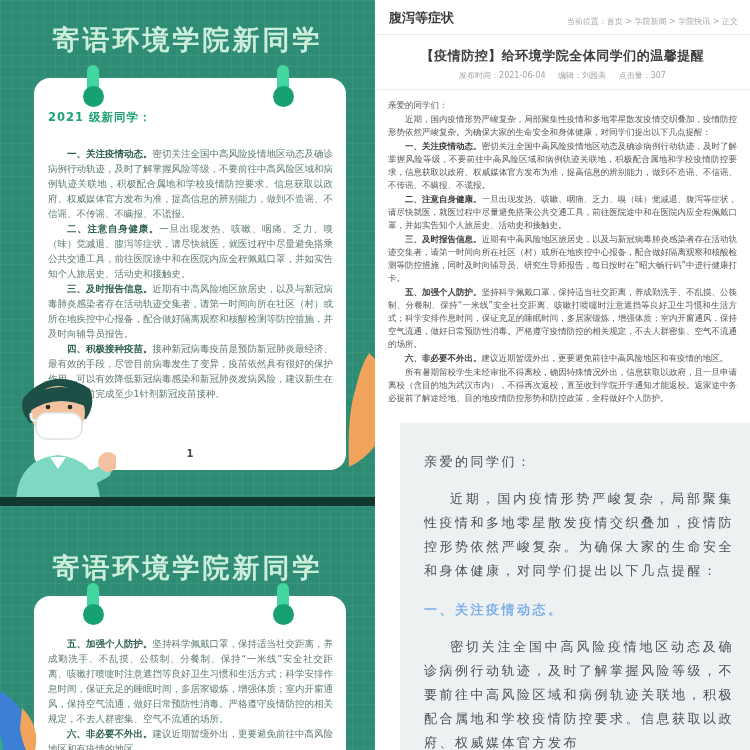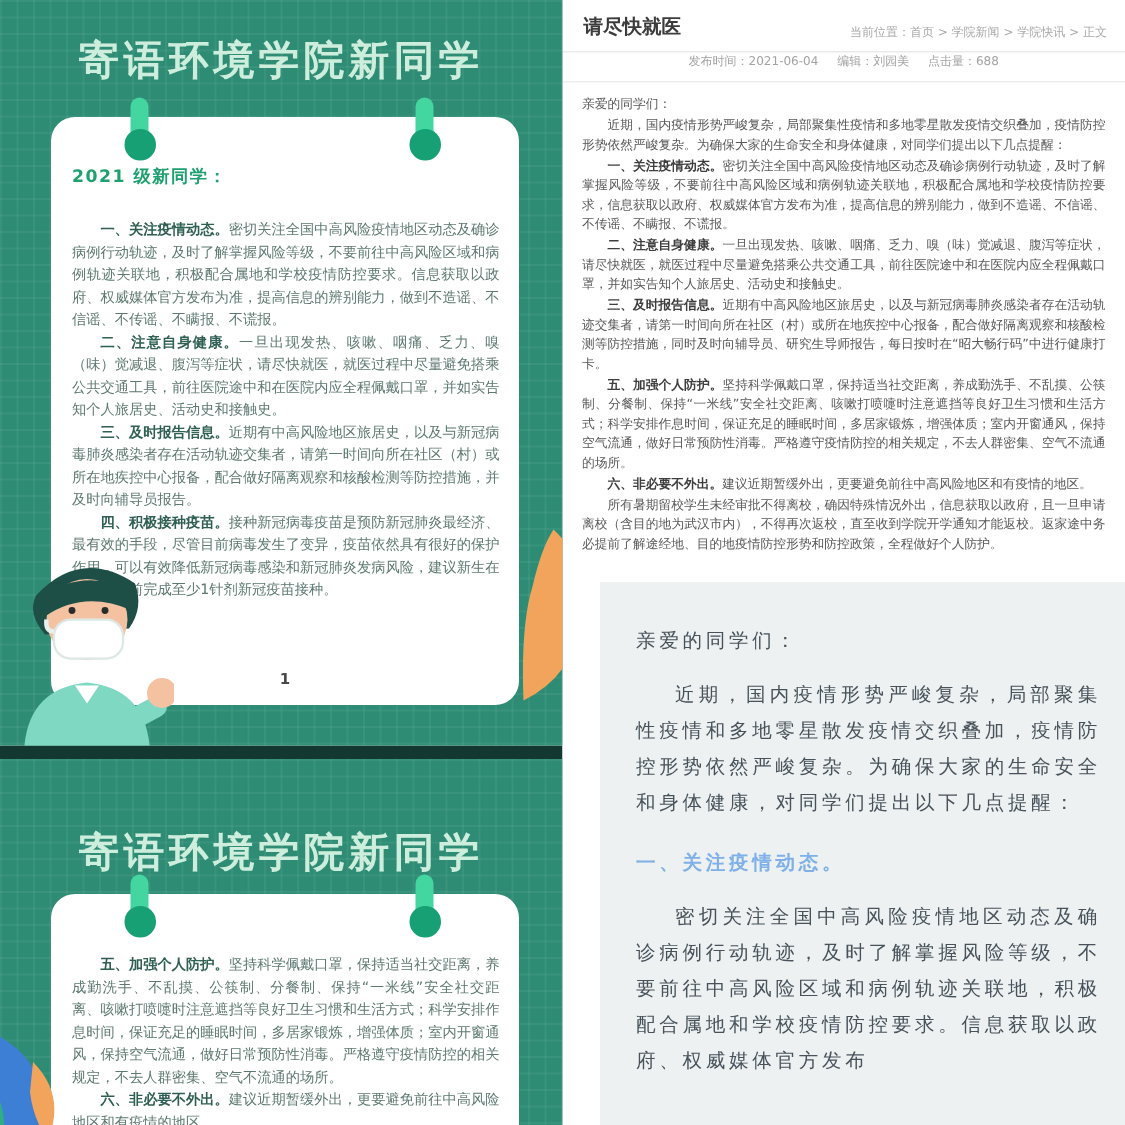--- a/index.html
+++ b/index.html
@@ -148,29 +148,30 @@
       <path d="M10,0 Q44,18 40,56 Q36,74 18,78 Q2,50 4,26 Q6,8 10,0 Z" fill="#3d7fd4"></path>
       <path d="M34,18 Q56,40 44,70 Q34,56 32,38 Z" fill="#f2a35c"></path>
       <path d="M2,30 Q18,44 14,72 Q2,58 0,44 Z" fill="#2fae85"></path>
     </svg>
   </div>
 </div>
 
 <div class="right-col">
 
   <div class="page-header">
-    <div class="section-title">请尽快就医</div>
+    <div class="section-title">腹泻等症状</div>
     <div class="breadcrumb">当前位置：首页 &gt; 学院新闻 &gt; 学院快讯 &gt; 正文</div>
   </div>
 
+  <div class="article-title">【疫情防控】给环境学院全体同学们的温馨提醒</div>
 
   <div class="article-meta">
     <span>发布时间：2021-06-04</span>
     <span>编辑：刘园美</span>
-    <span>点击量：688</span>
+    <span>点击量：307</span>
   </div>
   <div class="meta-divider"></div>
 
   <div class="article-body">
     <p class="no-indent"><span class="lead"></span><span>亲爱的同学们：</span></p>
     <p><span class="lead"></span><span>近期，国内疫情形势严峻复杂，局部聚集性疫情和多地零星散发疫情交织叠加，疫情防控形势依然严峻复杂。为确保大家的生命安全和身体健康，对同学们提出以下几点提醒：</span></p>
     <p><span class="lead">一、关注疫情动态。</span><span>密切关注全国中高风险疫情地区动态及确诊病例行动轨迹，及时了解掌握风险等级，不要前往中高风险区域和病例轨迹关联地，积极配合属地和学校疫情防控要求，信息获取以政府、权威媒体官方发布为准，提高信息的辨别能力，做到不造谣、不信谣、不传谣、不瞒报、不谎报。</span></p>
     <p><span class="lead">二、注意自身健康。</span><span>一旦出现发热、咳嗽、咽痛、乏力、嗅（味）觉减退、腹泻等症状，请尽快就医，就医过程中尽量避免搭乘公共交通工具，前往医院途中和在医院内应全程佩戴口罩，并如实告知个人旅居史、活动史和接触史。</span></p>
     <p><span class="lead">三、及时报告信息。</span><span>近期有中高风险地区旅居史，以及与新冠病毒肺炎感染者存在活动轨迹交集者，请第一时间向所在社区（村）或所在地疾控中心报备，配合做好隔离观察和核酸检测等防控措施，同时及时向辅导员、研究生导师报告，每日按时在“昭大畅行码”中进行健康打卡。</span></p>
     <p><span class="lead">五、加强个人防护。</span><span>坚持科学佩戴口罩，保持适当社交距离，养成勤洗手、不乱摸、公筷制、分餐制、保持“一米线”安全社交距离、咳嗽打喷嚏时注意遮挡等良好卫生习惯和生活方式；科学安排作息时间，保证充足的睡眠时间，多居家锻炼，增强体质；室内开窗通风，保持空气流通，做好日常预防性消毒。严格遵守疫情防控的相关规定，不去人群密集、空气不流通的场所。</span></p>

